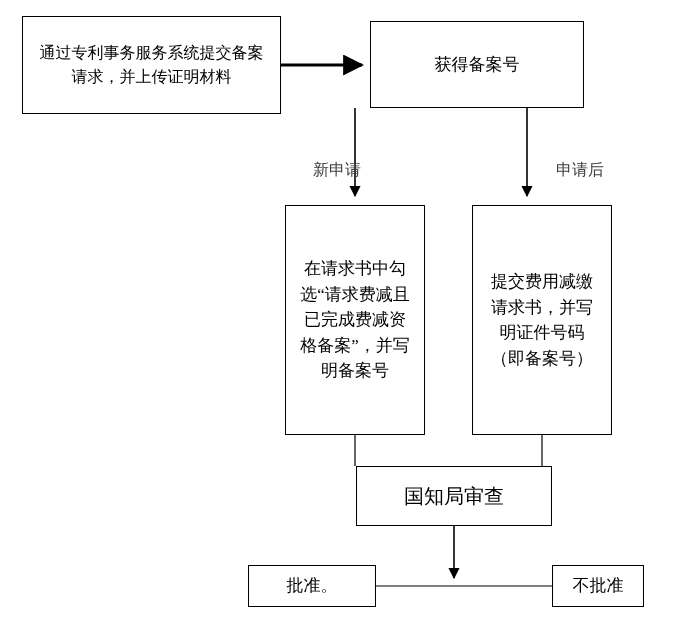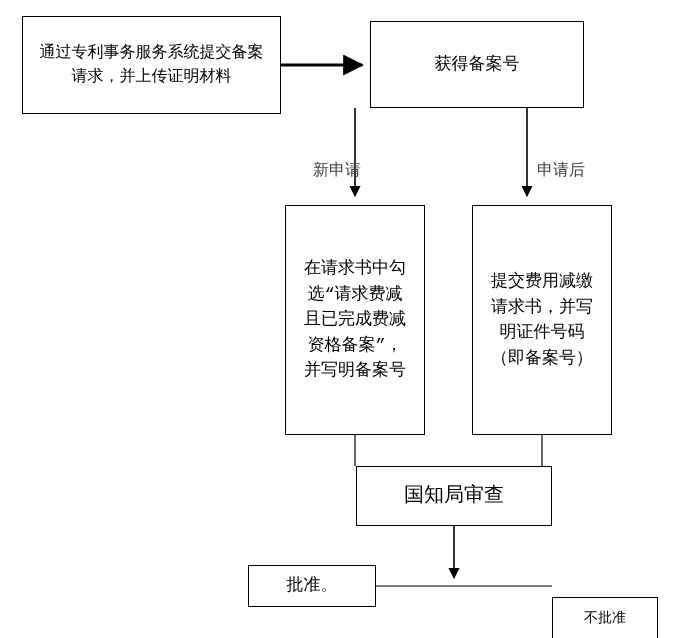--- a/index.html
+++ b/index.html
@@ -5,21 +5,21 @@
   html, body {
     margin: 0;
     padding: 0;
     background: #ffffff;
   }
   #canvas {
     position: relative;
     width: 673px;
     height: 638px;
     background: #ffffff;
-    font-family: Liberation Mono, monospace;
+    font-family: Liberation Serif, serif;
     overflow: hidden;
   }
   .box {
     position: absolute;
     box-sizing: border-box;
     border: 1px solid #000000;
     background: #ffffff;
     display: flex;
     align-items: center;
     justify-content: center;
@@ -68,30 +68,30 @@
   }
   #box-review {
     left: 356px; top: 466px; width: 196px; height: 60px;
     font-size: 20px;
   }
   #box-approve {
     left: 248px; top: 565px; width: 128px; height: 42px;
     font-size: 17px;
   }
   #box-reject {
-    left: 552px; top: 597px; width: 106px; height: 42px;
-    font-size: 14px;
+    left: 552px; top: 565px; width: 92px; height: 42px;
+    font-size: 17px;
   }
 
   
   #label-new-application {
     left: 313px; top: 160px; font-size: 16px;
   }
   #label-after-application {
-    left: 537px; top: 160px; font-size: 16px;
+    left: 556px; top: 160px; font-size: 16px;
   }
 </style>
 </head>
 <body>
 
 <div id="canvas">
 
   <svg class="lines">
     <defs>
       <marker id="arrow" viewBox="0 0 10 10" refX="9" refY="5" markerWidth="7" markerHeight="7" orient="auto-start-reverse">

